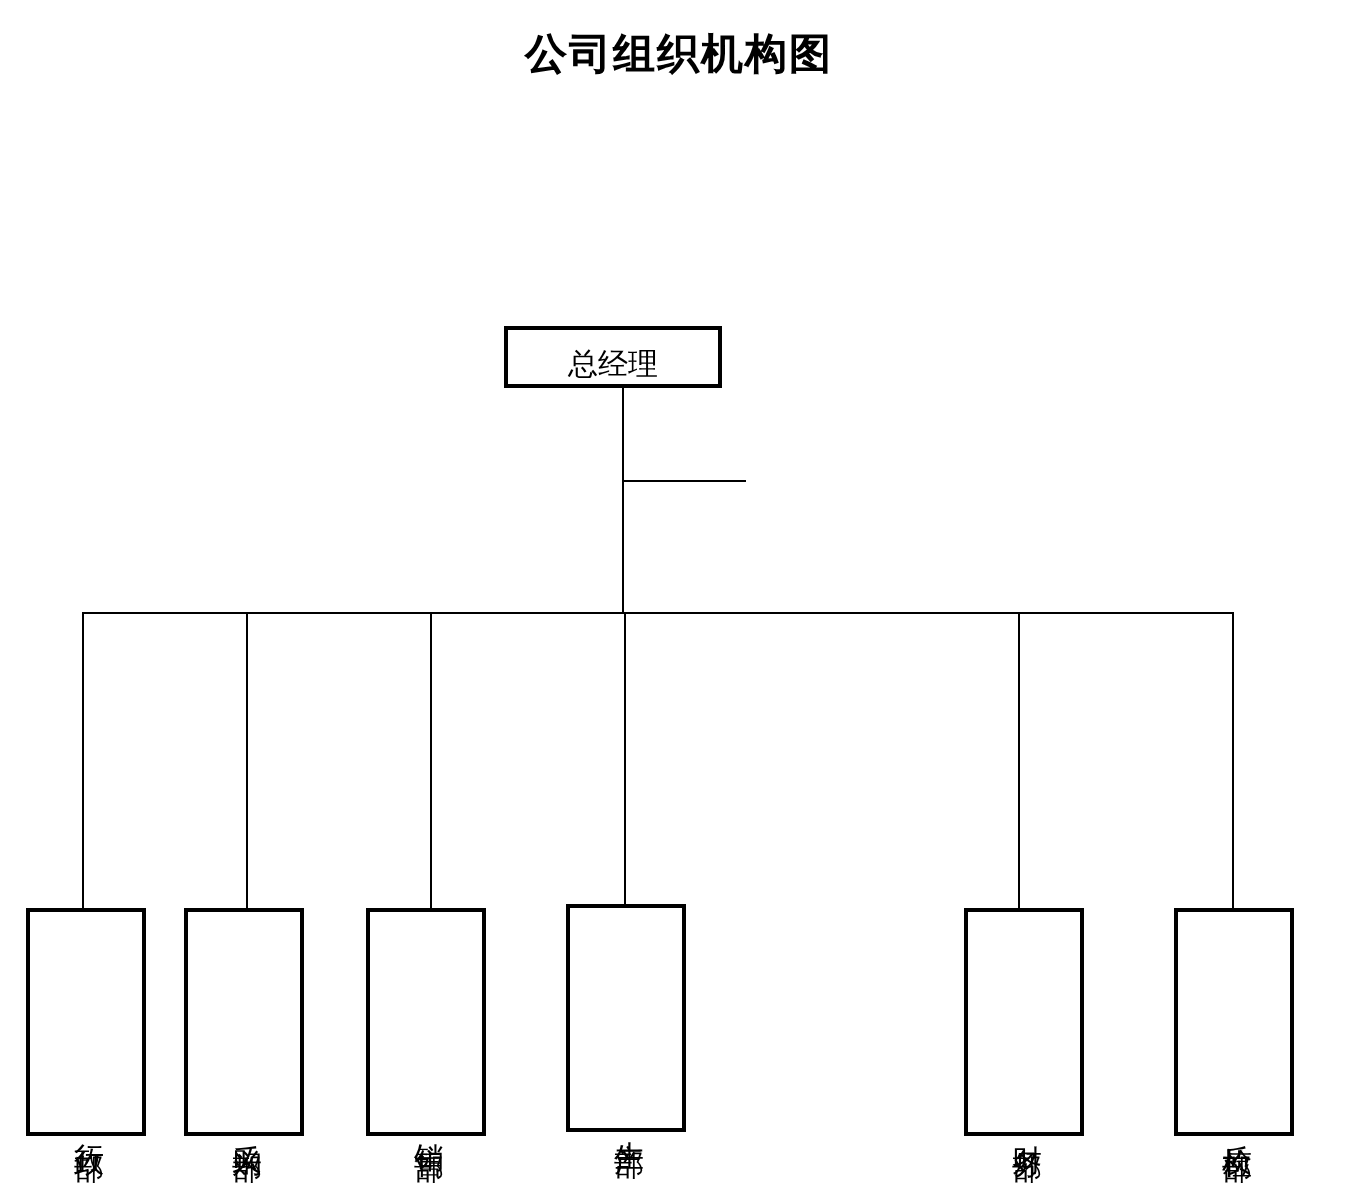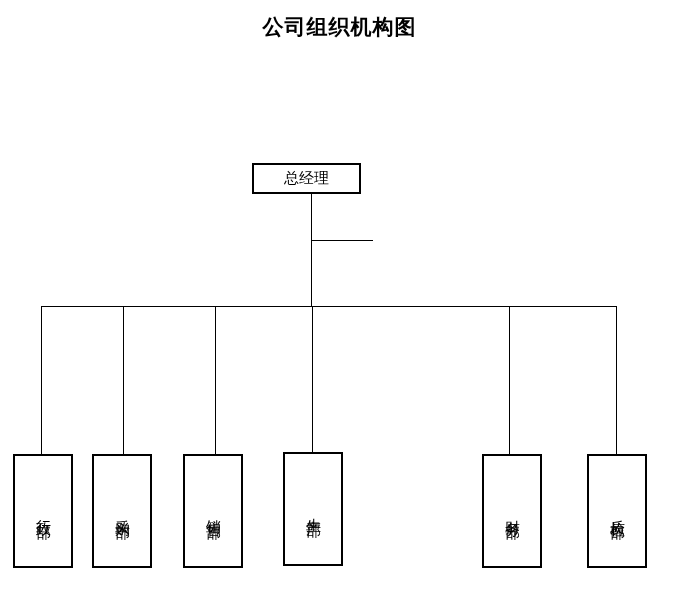--- a/index.html
+++ b/index.html
@@ -27,21 +27,21 @@
     font-weight: bold;
     letter-spacing: 1px;
     color: #000000;
   }
   .node {
     position: absolute;
     box-sizing: border-box;
     border: 2px solid #000000;
     background: #ffffff;
     display: flex;
-    align-items: center;
+    align-items: flex-end;
     justify-content: center;
     font-size: 15px;
     color: #000000;
   }
   .node-gm   { left: 252px; top: 163px; width: 109px; height: 31px; }
   .node-rep  { left: 373px; top: 226px; width: 110px; height: 29px; }
   .dept      { top: 454px; width: 60px; height: 114px; }
   .dept-0 { left: 13px;  }
   .dept-1 { left: 92px;  }
   .dept-2 { left: 183px; }

